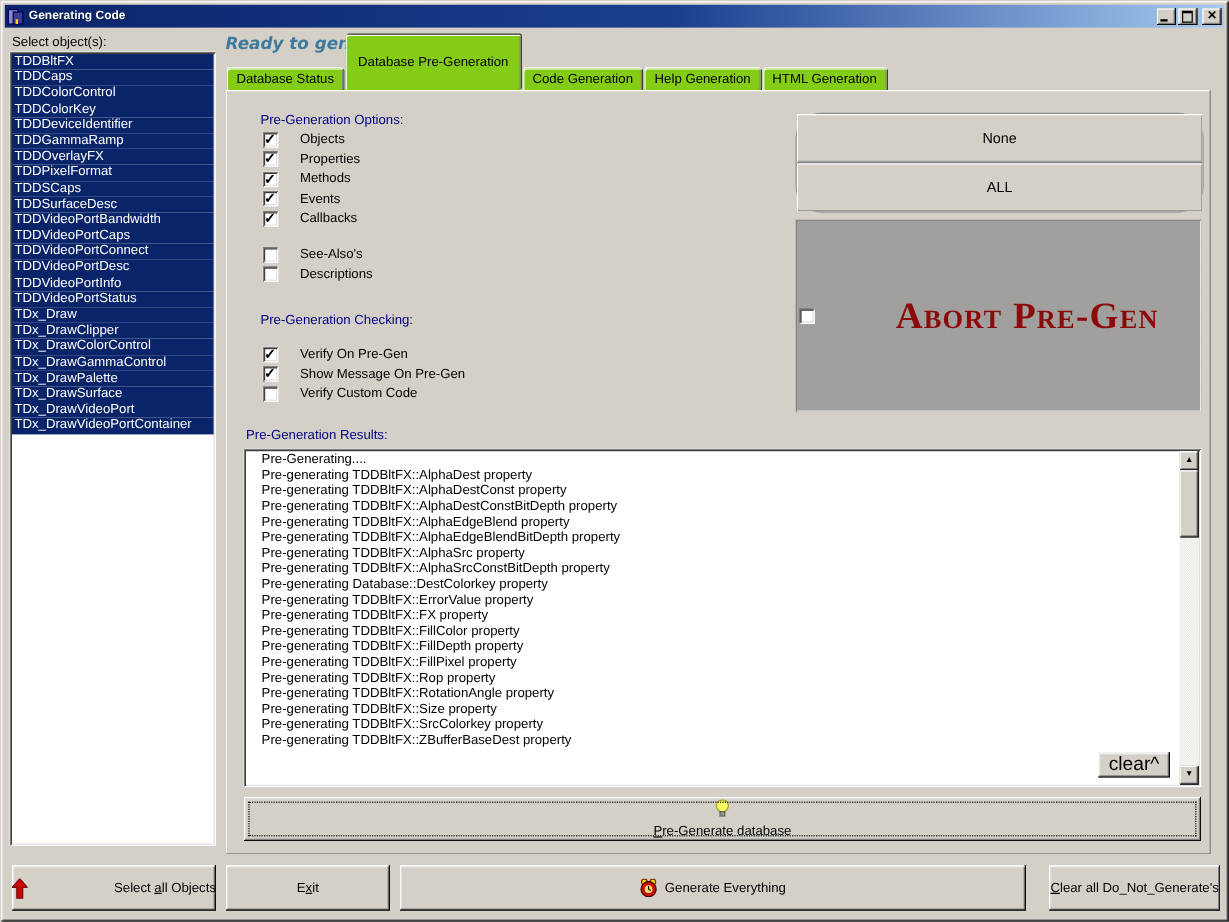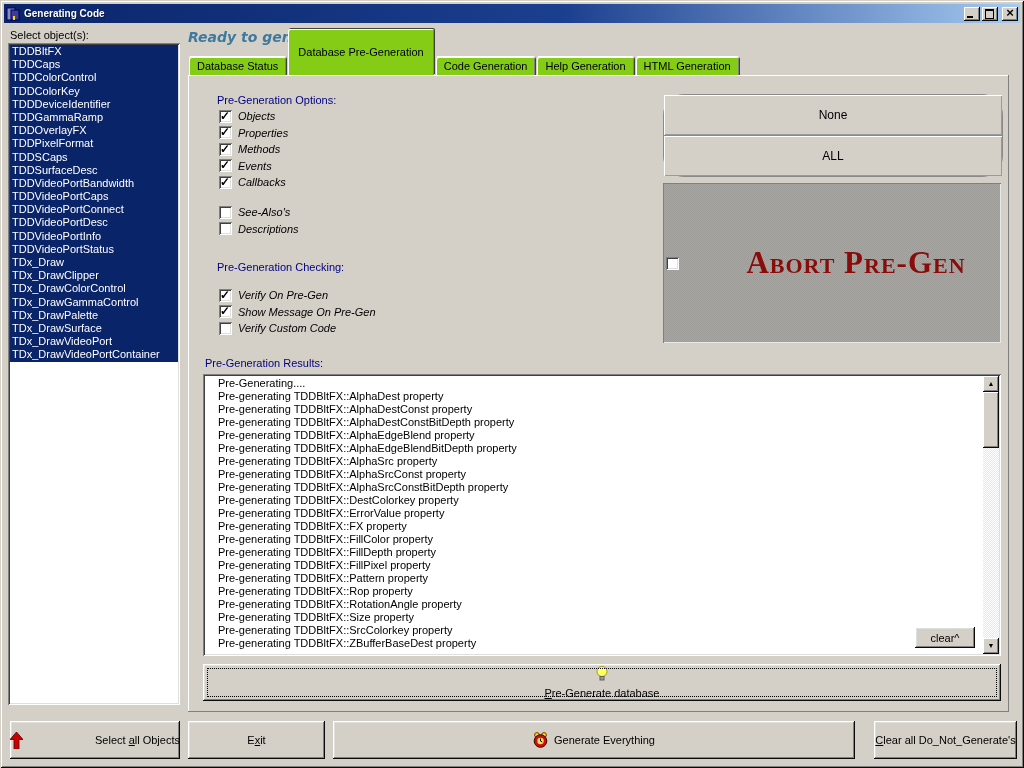--- a/index.html
+++ b/index.html
@@ -42,21 +42,21 @@
   .tabbody{left:188px;top:75px;width:821px;height:637px;z-index:1;}
 
   
   .navy{color:#000080;}
 
   
   .checkrow{display:flex;align-items:center;height:16.5px;}
   .cb{width:13px;height:13px;background:#fff;flex:0 0 13px;position:relative;
     box-shadow:inset 1px 1px #808080, inset -1px -1px #fff, inset 2px 2px #404040, inset -2px -2px #dfdfdf;}
   .cb.checked::after{content:"✓";position:absolute;left:1px;top:-1px;font-size:12px;font-weight:bold;}
-  .cblabel{margin-left:6px;font-style:italic;}
+  .cblabel{margin-left:18px;}
 
   
   .flatwrap{border:1px solid #8a8a8a;}
   .flatbtn{height:40px;display:flex;align-items:center;justify-content:center;font-size:12px;
     background:#d4d0c8;box-shadow:inset 1px 1px #fff, inset -1px -1px #9a9a9a;}
   .flatbtn + .flatbtn{border-top:1px solid #8a8a8a;}
 
   
   .abortpanel{background-color:#9c9a97;
     background-image:linear-gradient(45deg,#a8a8a8 25%,transparent 25%,transparent 75%,#a8a8a8 75%),
@@ -84,21 +84,21 @@
   .sbtn.up{top:0;} .sbtn.up::after{content:"▲";}
   .sbtn.down{bottom:0;} .sbtn.down::after{content:"▼";}
   .sthumb{position:absolute;left:0;top:16px;width:16px;height:56px;background:#d4d0c8;
     box-shadow:inset -1px -1px #0a0a0a, inset 1px 1px #fff, inset -2px -2px #808080;}
 
   
   .btn{display:flex;align-items:center;justify-content:center;gap:6px;cursor:default;}
   .btn .uline{text-decoration:underline;}
   .focus-dots{position:relative;flex-direction:column;}
   .focus-dots::after{content:"";position:absolute;left:4px;right:4px;top:4px;bottom:4px;border:1px dotted #000;}
-  .clearbtn{font-size:11px;z-index:5;}
+  .clearbtn{font-size:16px;z-index:5;}
   .icon{display:inline-flex;align-items:center;}
 </style>
 </head>
 <body>
 
 <div class="screen">
 
   <div class="titlebar">
     <span class="icon">
       <svg width="14" height="14" viewBox="0 0 14 14">
@@ -216,29 +216,27 @@
     <div class="abs navy" style="left:17px;top:282px;">Pre-Generation Results:</div>
     <div class="abs resultsbox sunken" style="left:15px;top:299px;width:798px;height:282px;">
       <div class="res-text">
           <div class="res-line">Pre-Generating....</div>
           <div class="res-line">Pre-generating TDDBltFX::AlphaDest property</div>
           <div class="res-line">Pre-generating TDDBltFX::AlphaDestConst property</div>
           <div class="res-line">Pre-generating TDDBltFX::AlphaDestConstBitDepth property</div>
           <div class="res-line">Pre-generating TDDBltFX::AlphaEdgeBlend property</div>
           <div class="res-line">Pre-generating TDDBltFX::AlphaEdgeBlendBitDepth property</div>
           <div class="res-line">Pre-generating TDDBltFX::AlphaSrc property</div>
-          <div class="res-line">Pre-generating TDDBltFX::AlphaSrcConst property</div>
           <div class="res-line">Pre-generating TDDBltFX::AlphaSrcConstBitDepth property</div>
-          <div class="res-line">Pre-generating TDDBltFX::DestColorkey property</div>
+          <div class="res-line">Pre-generating Database::DestColorkey property</div>
           <div class="res-line">Pre-generating TDDBltFX::ErrorValue property</div>
           <div class="res-line">Pre-generating TDDBltFX::FX property</div>
           <div class="res-line">Pre-generating TDDBltFX::FillColor property</div>
           <div class="res-line">Pre-generating TDDBltFX::FillDepth property</div>
           <div class="res-line">Pre-generating TDDBltFX::FillPixel property</div>
-          <div class="res-line">Pre-generating TDDBltFX::Pattern property</div>
           <div class="res-line">Pre-generating TDDBltFX::Rop property</div>
           <div class="res-line">Pre-generating TDDBltFX::RotationAngle property</div>
           <div class="res-line">Pre-generating TDDBltFX::Size property</div>
           <div class="res-line">Pre-generating TDDBltFX::SrcColorkey property</div>
           <div class="res-line">Pre-generating TDDBltFX::ZBufferBaseDest property</div>
         </div>
       <div class="vscroll">
         <div class="sbtn up"></div>
         <div class="sthumb"></div>
         <div class="sbtn down"></div>

